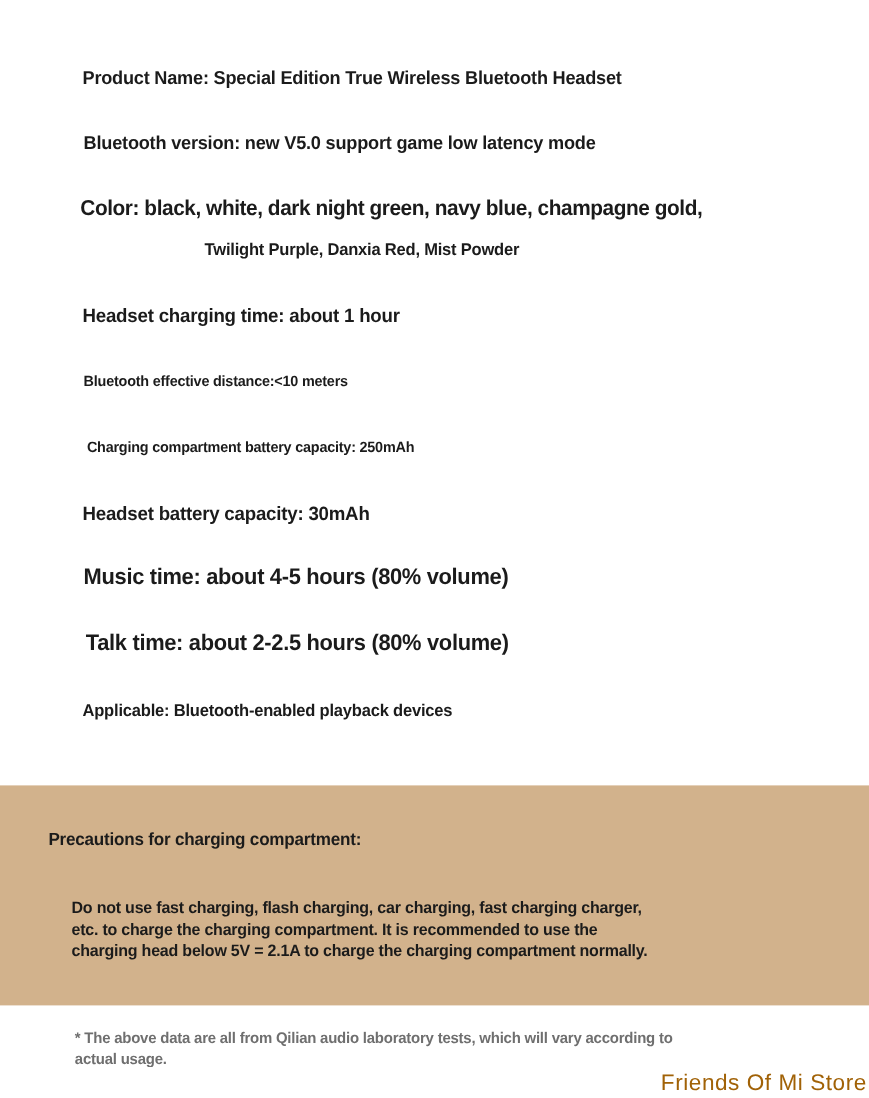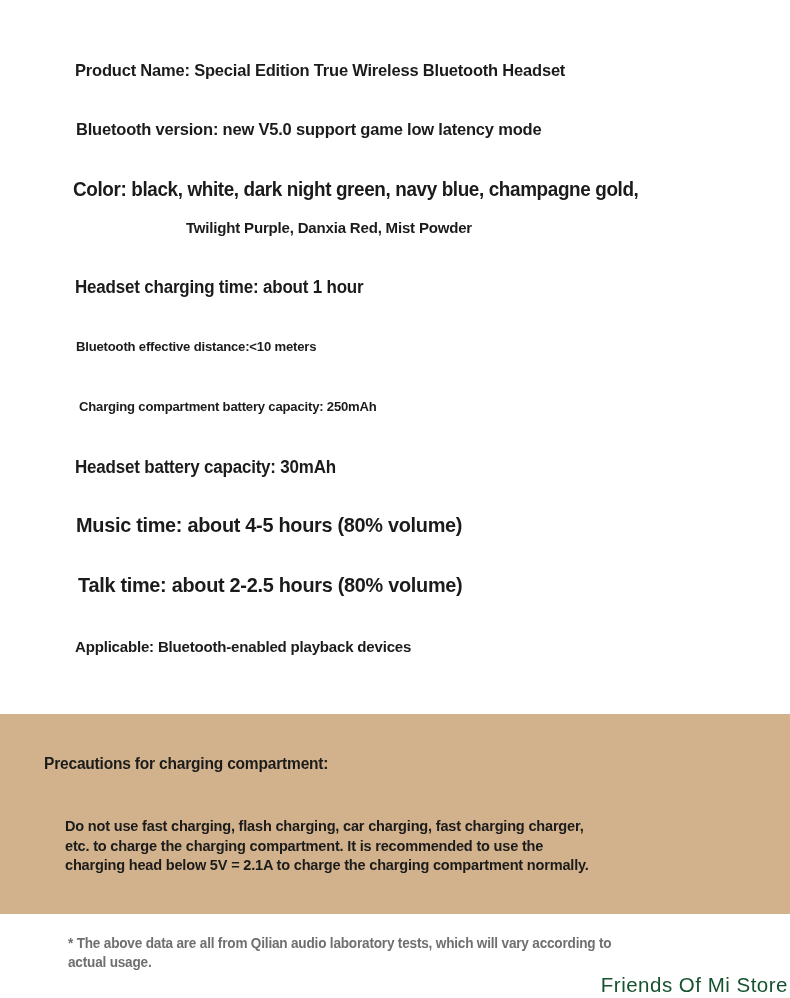--- a/index.html
+++ b/index.html
@@ -122,15 +122,15 @@
     <div class="body-line">Do not use fast charging, flash charging, car charging, fast charging charger,</div>
     <div class="body-line">etc. to charge the charging compartment. It is recommended to use the</div>
     <div class="body-line">charging head below 5V = 2.1A to charge the charging compartment normally.</div>
   </div>
 
   <div class="footnote" style="color: rgb(111, 111, 111);">
     <div class="foot-line">* The above data are all from Qilian audio laboratory tests, which will vary according to</div>
     <div class="foot-line">actual usage.</div>
   </div>
 
-  <div class="watermark" style="color: #14532d; margin-left: 41px;">Friends Of Mi Store</div>
+  <div class="watermark" style="color: #a16207; margin-left: 41px;">Friends Of Mi Store</div>
 
 </div>
 
 </body></html>

